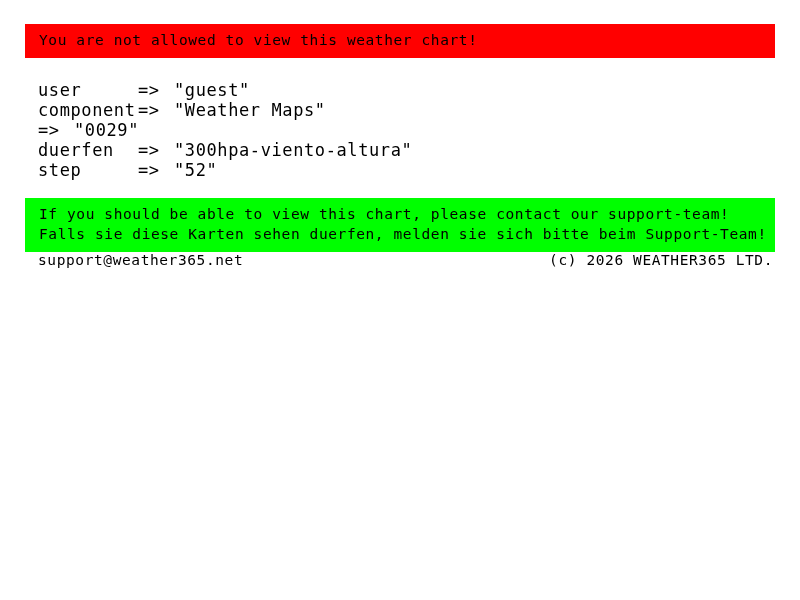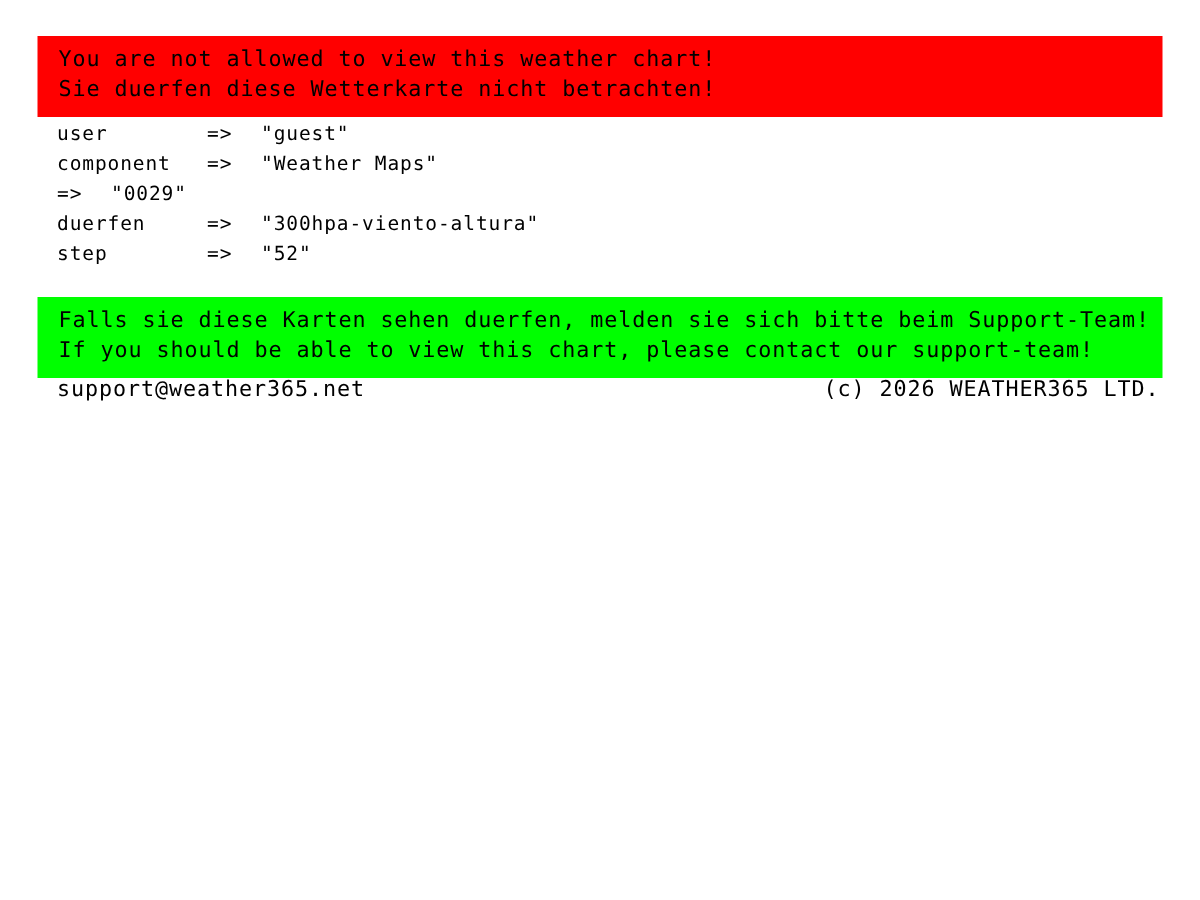--- a/index.html
+++ b/index.html
@@ -51,21 +51,21 @@
     top: 80px;
     width: 740px;
   }
   .param-row {
     display: flex;
     align-items: baseline;
     height: 20px;
     line-height: 20px;
     white-space: pre;
     letter-spacing: 0.6px;
-    font-size: 13px;
+    font-size: 17px;
   }
   .param-key {
     width: 100px;
     flex: 0 0 100px;
   }
   .param-arrow {
     width: 36px;
     flex: 0 0 36px;
   }
   .param-val {
@@ -87,21 +87,20 @@
   .footer-left { text-align: center; }
   .footer-right { text-align: center; }
 </style>
 </head>
 <body>
 
 <div class="page">
 
   <div class="banner banner-error">
     <div class="banner-line">You are not allowed to view this weather chart!</div>
-    <div class="banner-line">Sie duerfen diese Wetterkarte nicht betrachten!</div>
   </div>
 
   <div class="params">
 
     <div class="param-row">
       <span class="param-key">user</span>
       <span class="param-arrow">=&gt;</span>
       <span class="param-val">"guest"</span>
     </div>
 
@@ -124,22 +123,22 @@
 
     <div class="param-row">
       <span class="param-key">step</span>
       <span class="param-arrow">=&gt;</span>
       <span class="param-val">"52"</span>
     </div>
 
   </div>
 
   <div class="banner banner-info">
+    <div class="banner-line">If you should be able to view this chart, please contact our support-team!</div>
     <div class="banner-line">Falls sie diese Karten sehen duerfen, melden sie sich bitte beim Support-Team!</div>
-    <div class="banner-line">If you should be able to view this chart, please contact our support-team!</div>
   </div>
 
   <div class="footer">
     <span class="footer-left">support@weather365.net</span>
     <span class="footer-right">(c) 2026 WEATHER365 LTD.</span>
   </div>
 
 </div>
 
 </body></html>

